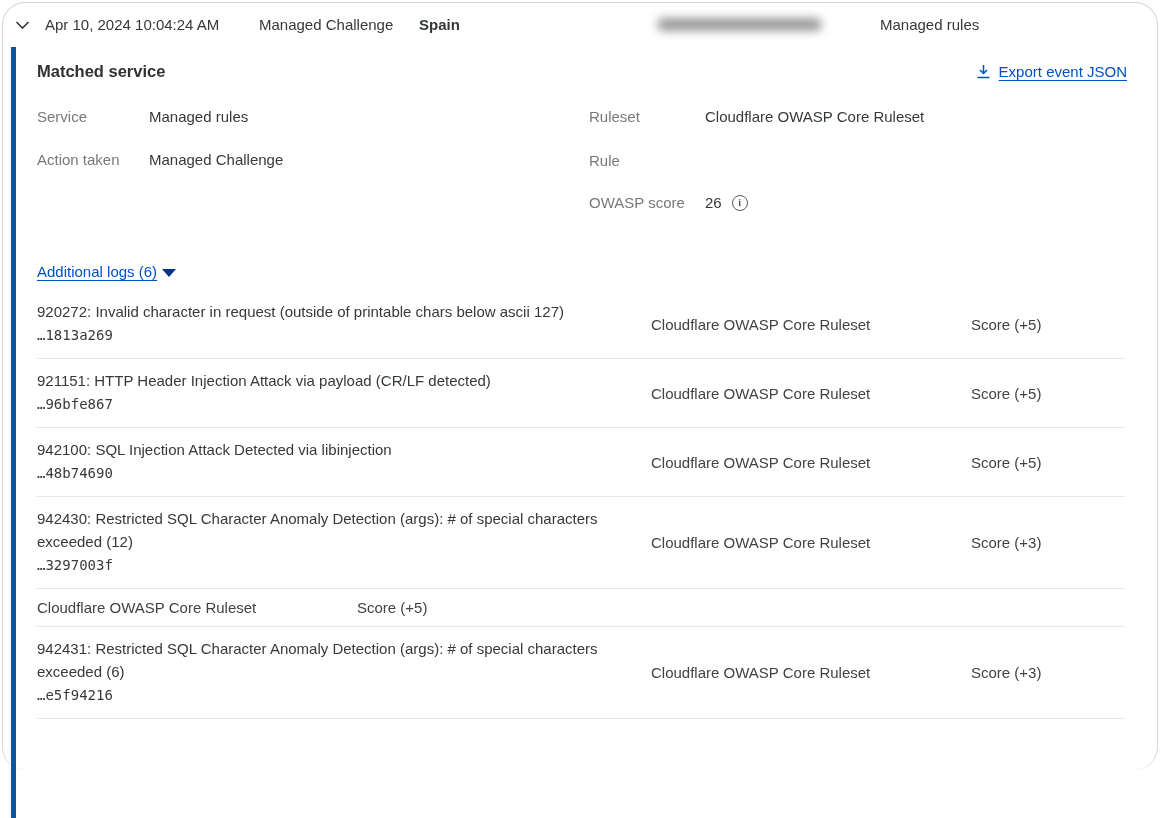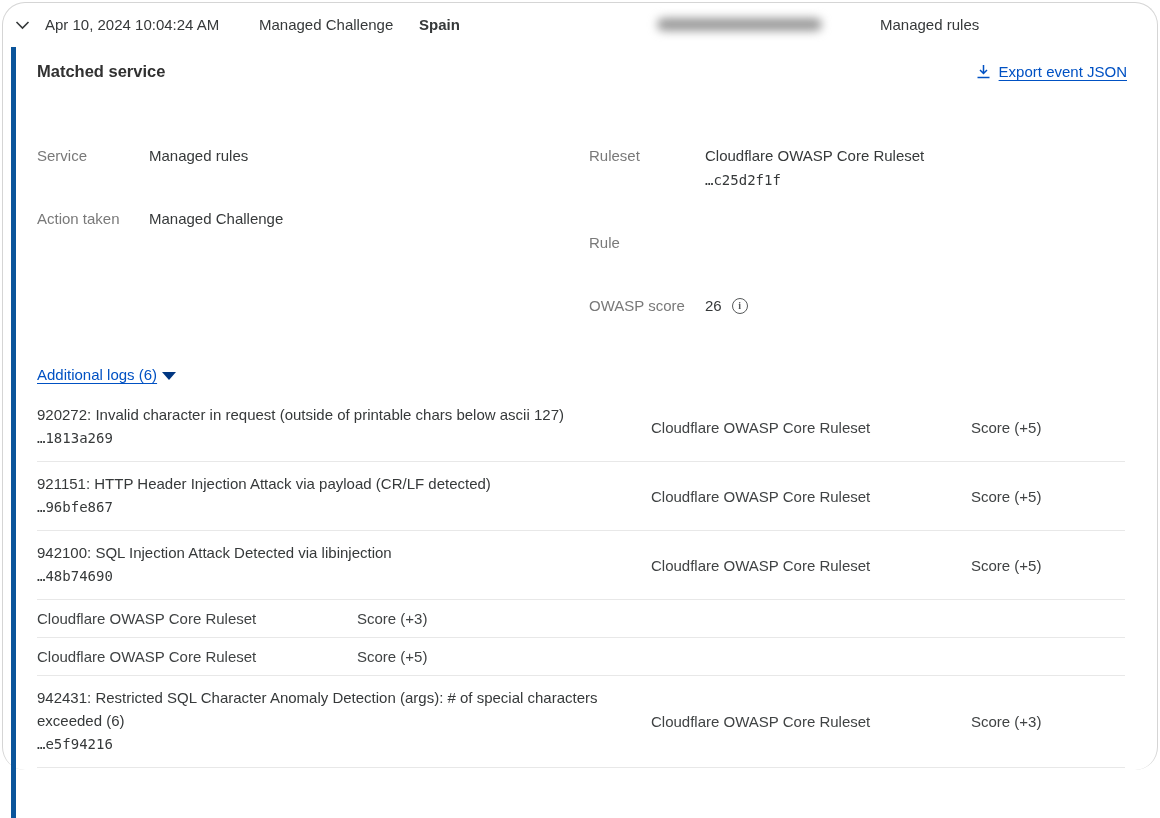--- a/index.html
+++ b/index.html
@@ -52,21 +52,21 @@
   .export-link {
     display:flex; align-items:center; gap:8px;
     color:#0051c3; text-decoration:none; cursor:pointer;
   }
   .export-link .lbl { text-decoration:underline; text-underline-offset:3px; }
   .export-link svg { display:block; }
 
   .fields { display:flex; }
   .fields-left { width:552px; }
   .fields-right { flex:1; }
-  .field-row { display:flex; margin-bottom:19px; line-height:24px;margin-top:39px; }
+  .field-row { display:flex; margin-bottom:19px; line-height:24px; }
   .fields-right .field-row.ruleset { margin-bottom:20px; }
   .fields-right .field-row.rule { margin-bottom:18px; }
   .field-label { width:112px; color:#797979; flex-shrink:0; }
   .fields-right .field-label { width:116px; }
   .field-value { color:#36393a; }
   .fields-right .field-value { max-width:250px; }
   .mono { font-family:"DejaVu Sans Mono", monospace; font-size:14px; }
   .owasp-value { display:flex; align-items:center; gap:10px; }
   .info-icon {
     width:16px; height:16px; border:1px solid #56595a; border-radius:50%;
@@ -148,21 +148,20 @@
           <div class="field-label">Action taken</div>
           <div class="field-value">Managed Challenge</div>
         </div>
       </div>
 
       <div class="fields-right">
         <div class="field-row ruleset">
           <div class="field-label">Ruleset</div>
           <div class="field-value">
             <div>Cloudflare OWASP Core Ruleset</div>
-            <div class="mono">…c25d2f1f</div>
           </div>
         </div>
         <div class="field-row rule">
           <div class="field-label">Rule</div>
           <div class="field-value">
           </div>
         </div>
         <div class="field-row">
           <div class="field-label">OWASP score</div>
           <div class="field-value owasp-value">
@@ -202,20 +201,24 @@
         <div class="log-row">
           <div class="log-desc">
             <div class="log-title">942100: SQL Injection Attack Detected via libinjection</div>
             <div class="log-id mono">…48b74690</div>
           </div>
           <div class="log-ruleset">Cloudflare OWASP Core Ruleset</div>
           <div class="log-score">Score (+5)</div>
         </div>
 
         <div class="log-row">
+          <div class="log-desc">
+            <div class="log-title">942430: Restricted SQL Character Anomaly Detection (args): # of special characters exceeded (12)</div>
+            <div class="log-id mono">…3297003f</div>
+          </div>
           <div class="log-ruleset">Cloudflare OWASP Core Ruleset</div>
           <div class="log-score">Score (+3)</div>
         </div>
 
         <div class="log-row">
           <div class="log-ruleset">Cloudflare OWASP Core Ruleset</div>
           <div class="log-score">Score (+5)</div>
         </div>
 
         <div class="log-row">

